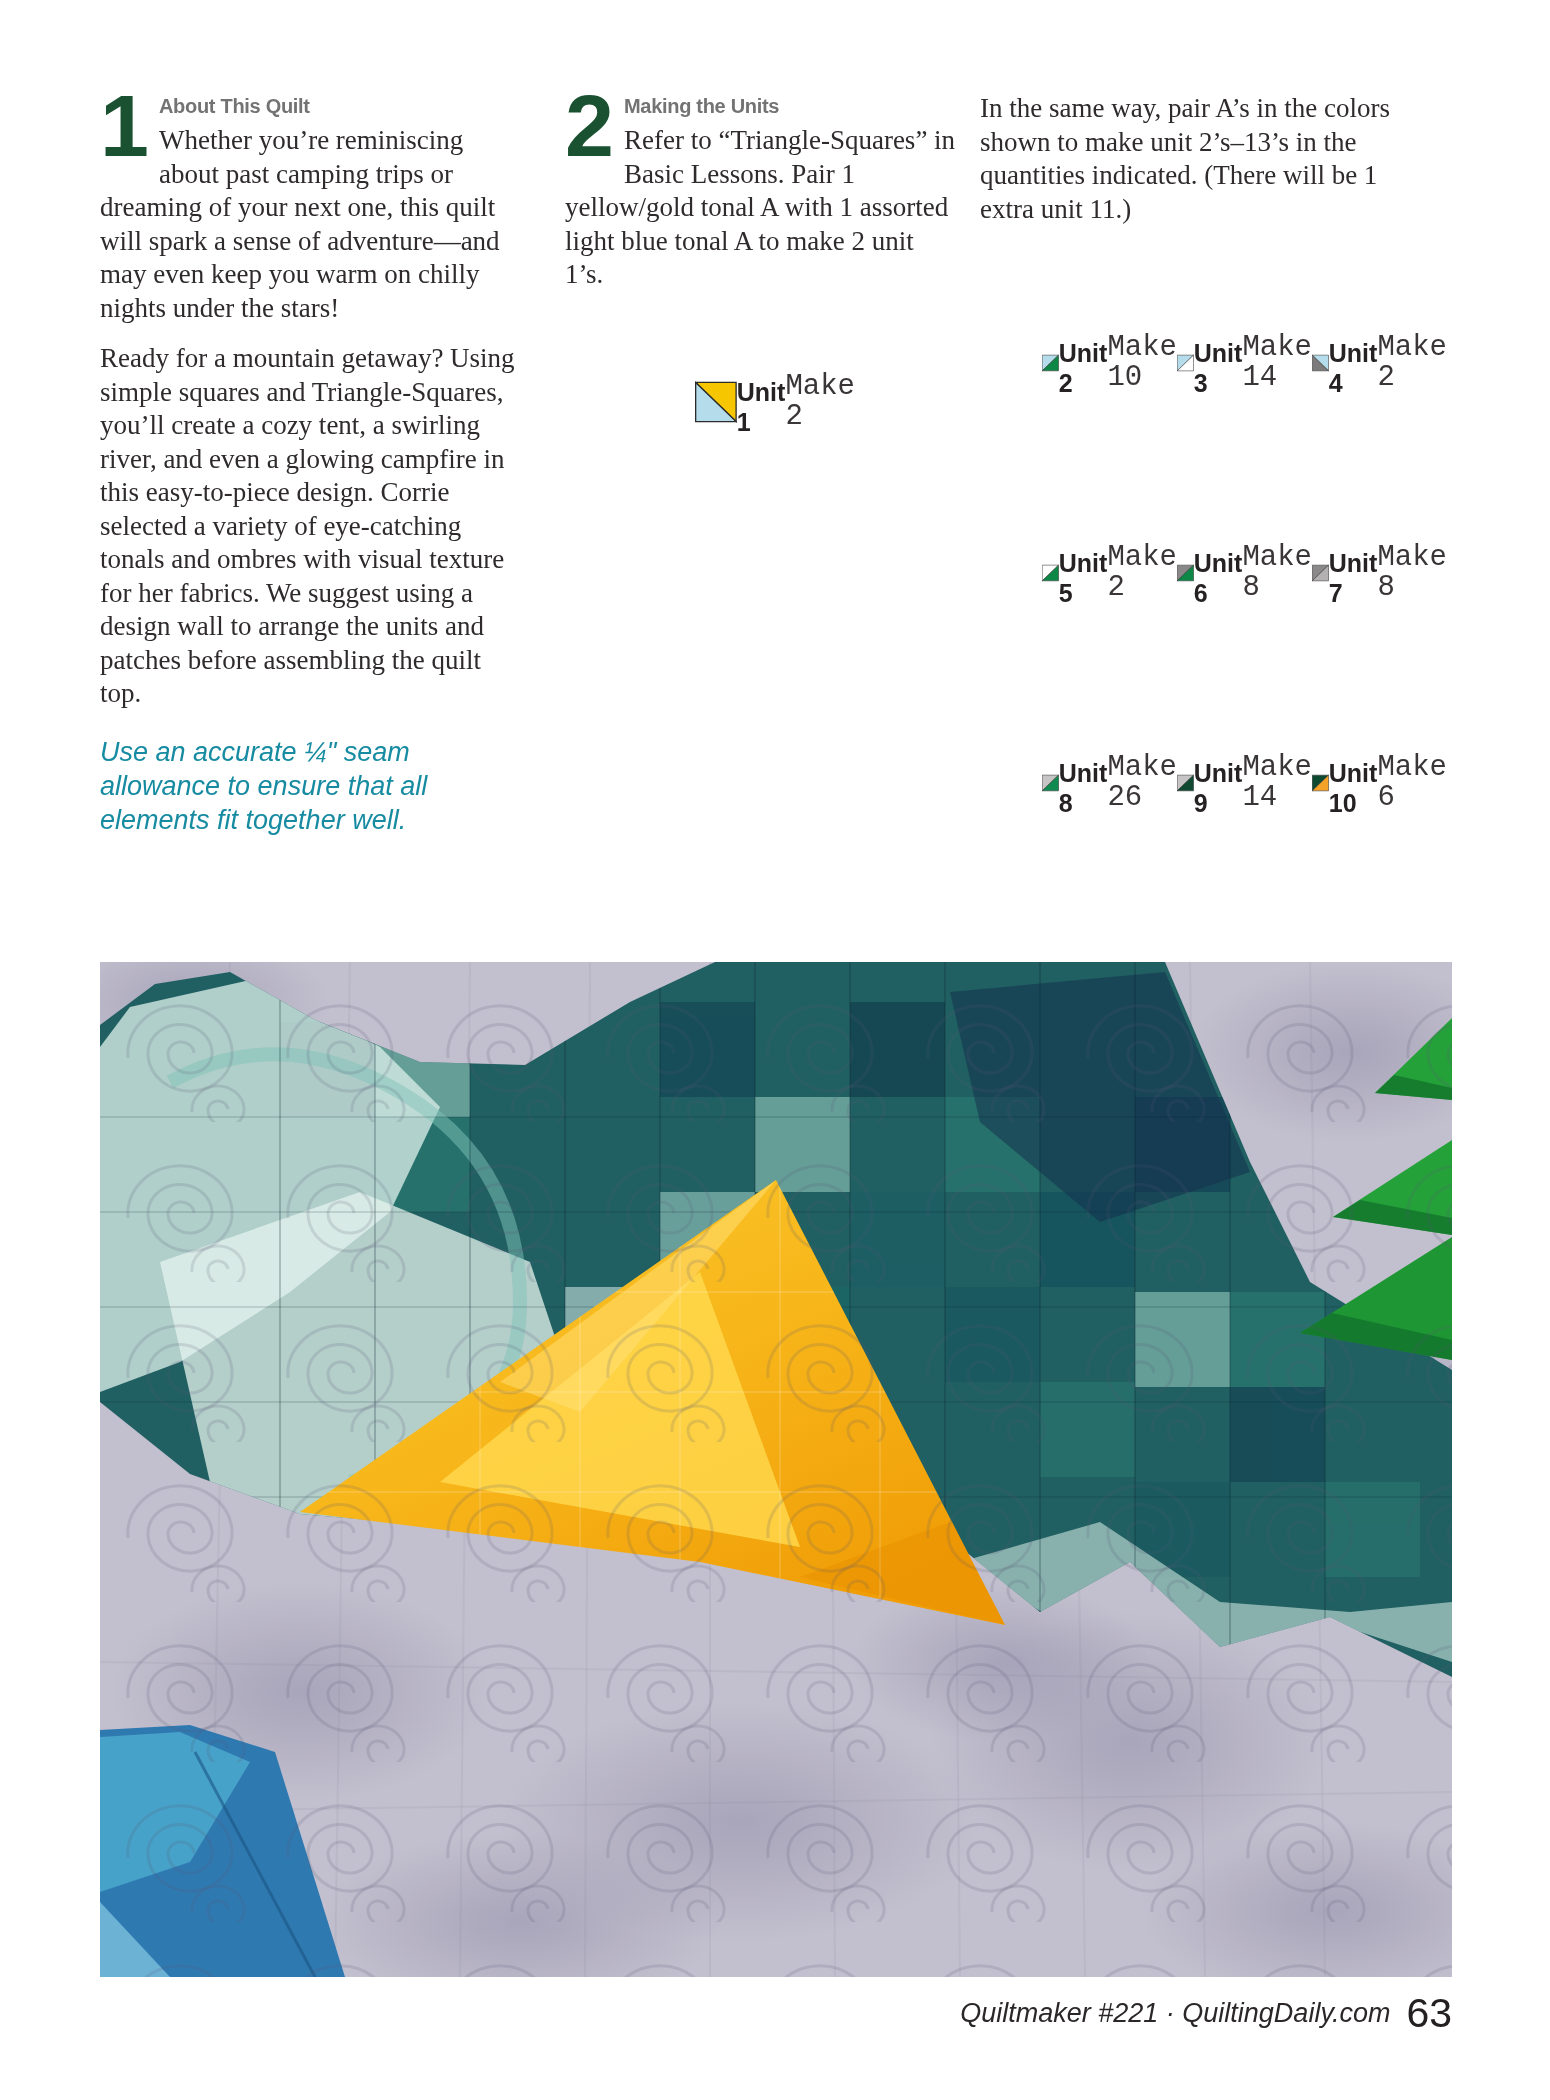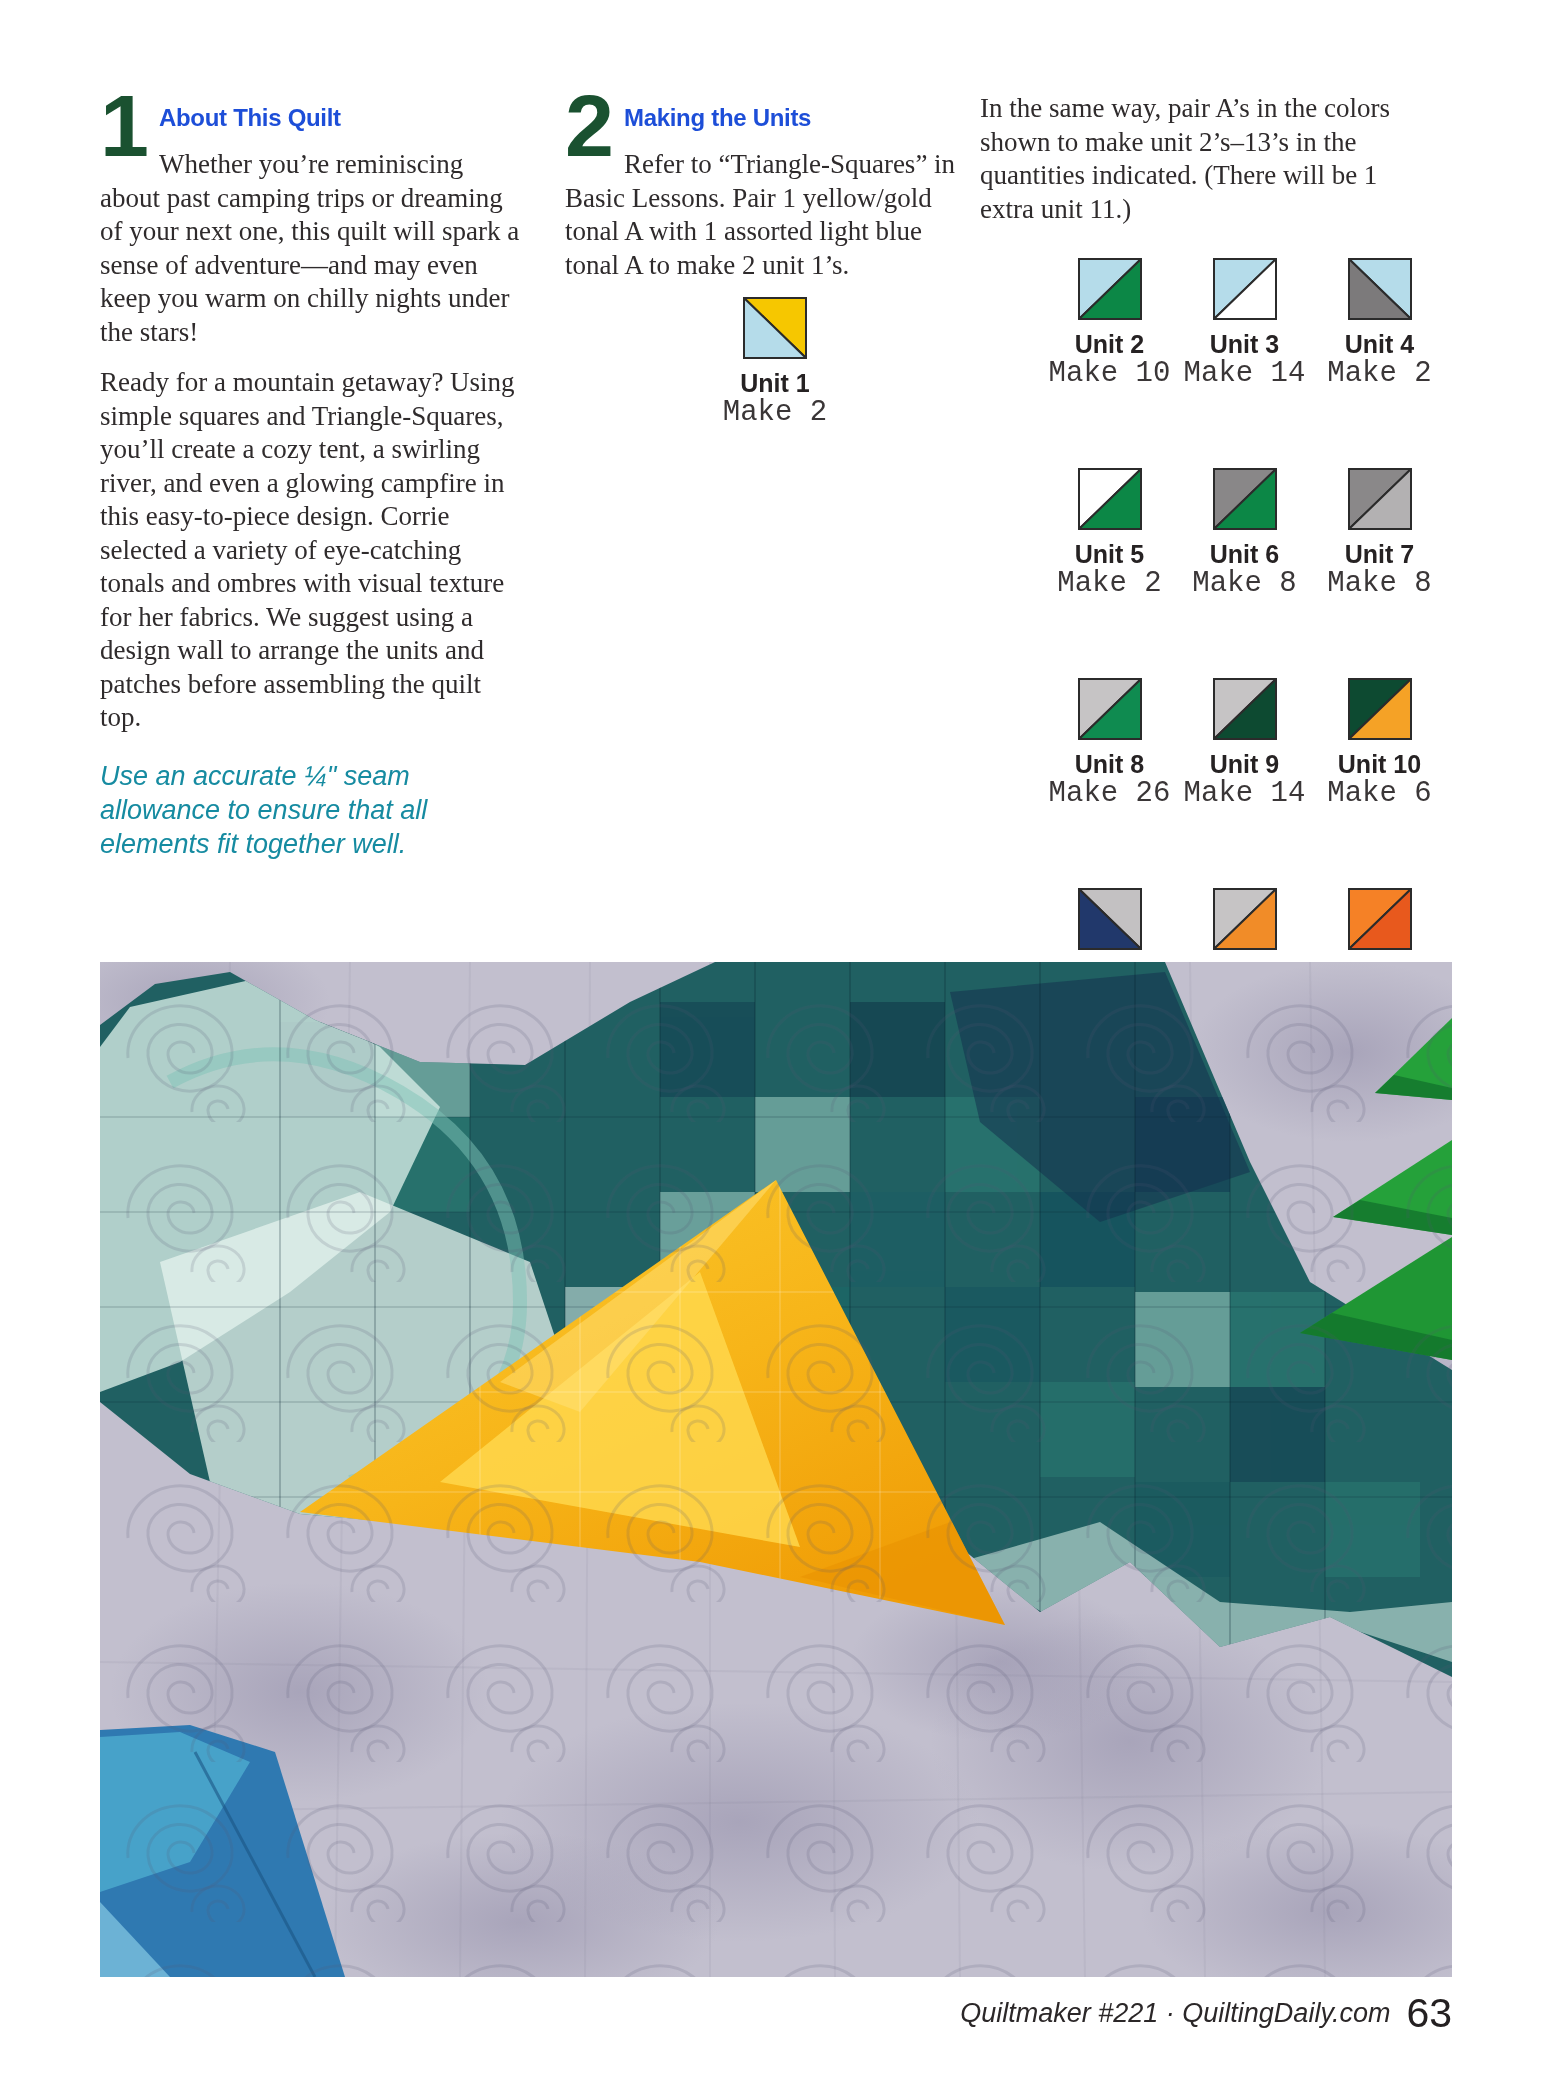--- a/index.html
+++ b/index.html
@@ -12,36 +12,36 @@
   #col-about   { left:100px; top:88px;  width:424px; }
   #col-making  { left:565px; top:88px;  width:392px; }
   #col-pairing { left:980px; top:92px; width:410px; }
 
   .dropnum {
     float:left; font-family:"Liberation Sans", sans-serif; font-weight:bold;
     font-size:88px; line-height:72px; color:#1a5130; margin:2px 10px 0 0;
   }
   h2 {
     font-family:"Liberation Sans", sans-serif; font-weight:bold;
-    font-size:24px; line-height:36px; color:#1d4ed8; letter-spacing:-0.3px;
-    margin:12px;
+    font-size:20px; line-height:36px; color:#737373; letter-spacing:-0.3px;
+    margin:0;
   }
   .body-par { font-size:27px; line-height:33.5px; margin-bottom:17px; }
   .tip {
     font-family:"Liberation Sans", sans-serif; font-style:italic;
     font-size:27px; line-height:34px; color:#168ba1; margin-top:24px;
   }
 
   
   #unit1-cell { position:absolute; left:695px; top:297px; width:160px; }
   #units-grid {
     position:absolute; left:1042px; top:258px;
     display:grid; grid-template-columns:repeat(3,135px);
   }
-  .unit-cell { display:flex; flex-direction:column; align-items:center; height:210px; }
+  .unit-cell { display:flex; flex-direction:row; align-items:center; height:210px; }
   .unit-cell svg { display:block; }
   .unit-label {
     font-family:"Liberation Sans", sans-serif; font-weight:bold;
     font-size:25px; line-height:30px; color:#262223; margin-top:9px;
   }
   .unit-make {
     font-family:Liberation Mono, monospace;
     font-size:29px; line-height:30px; color:#3a3637;
   }
 

